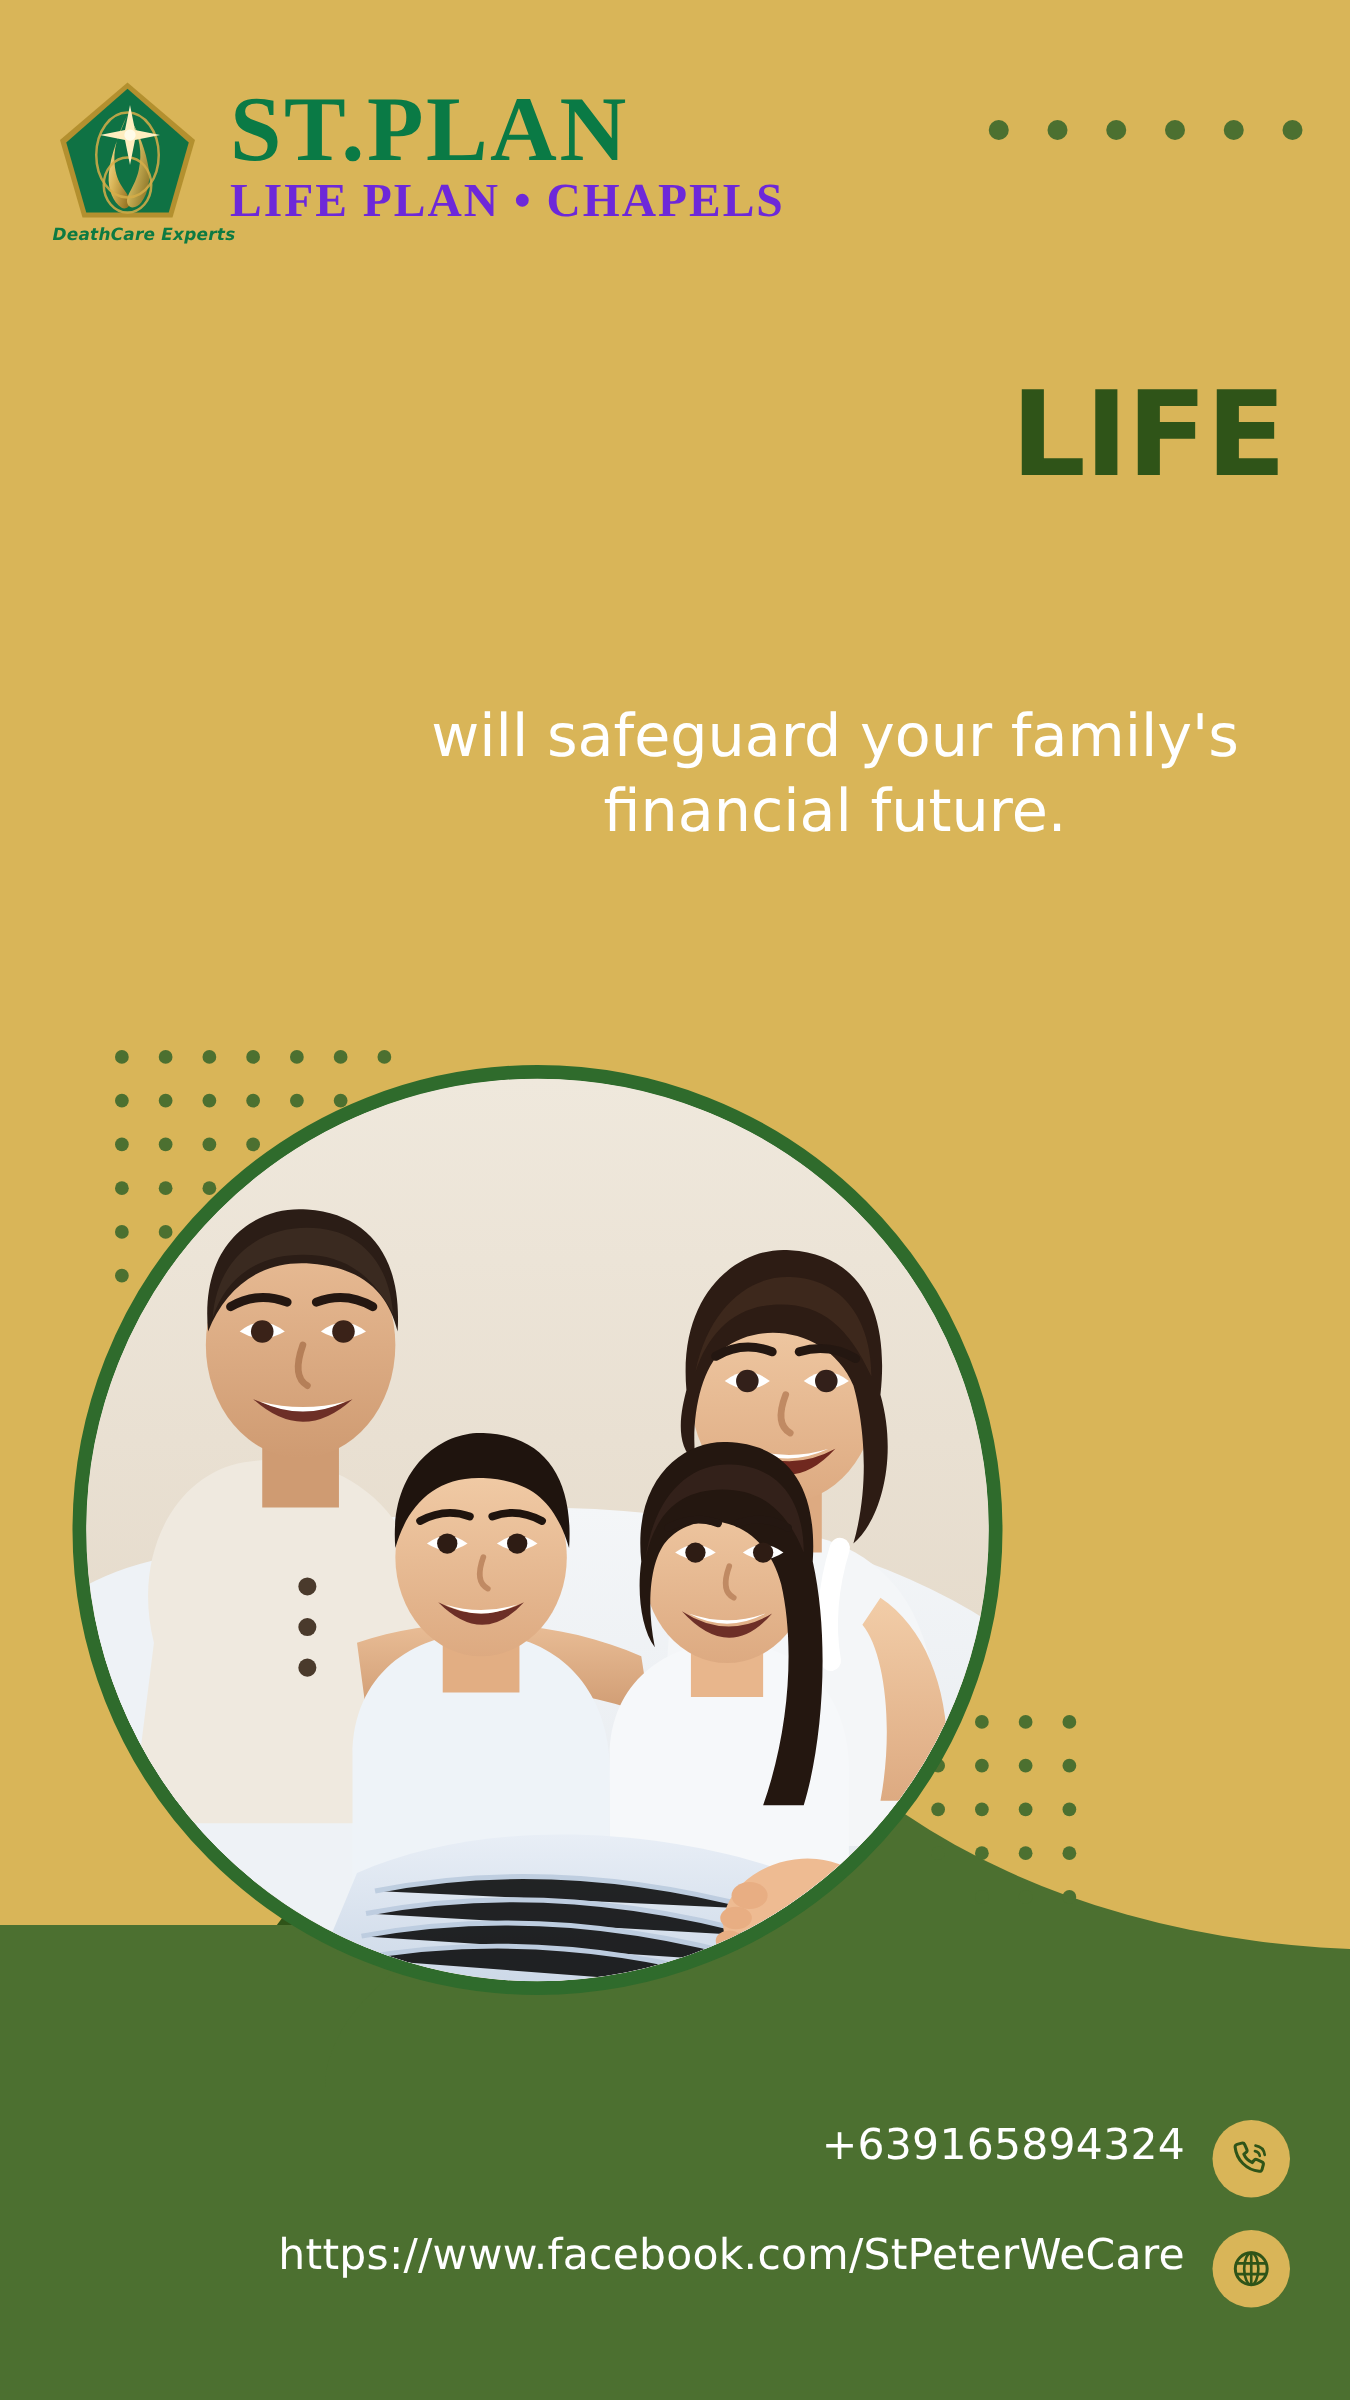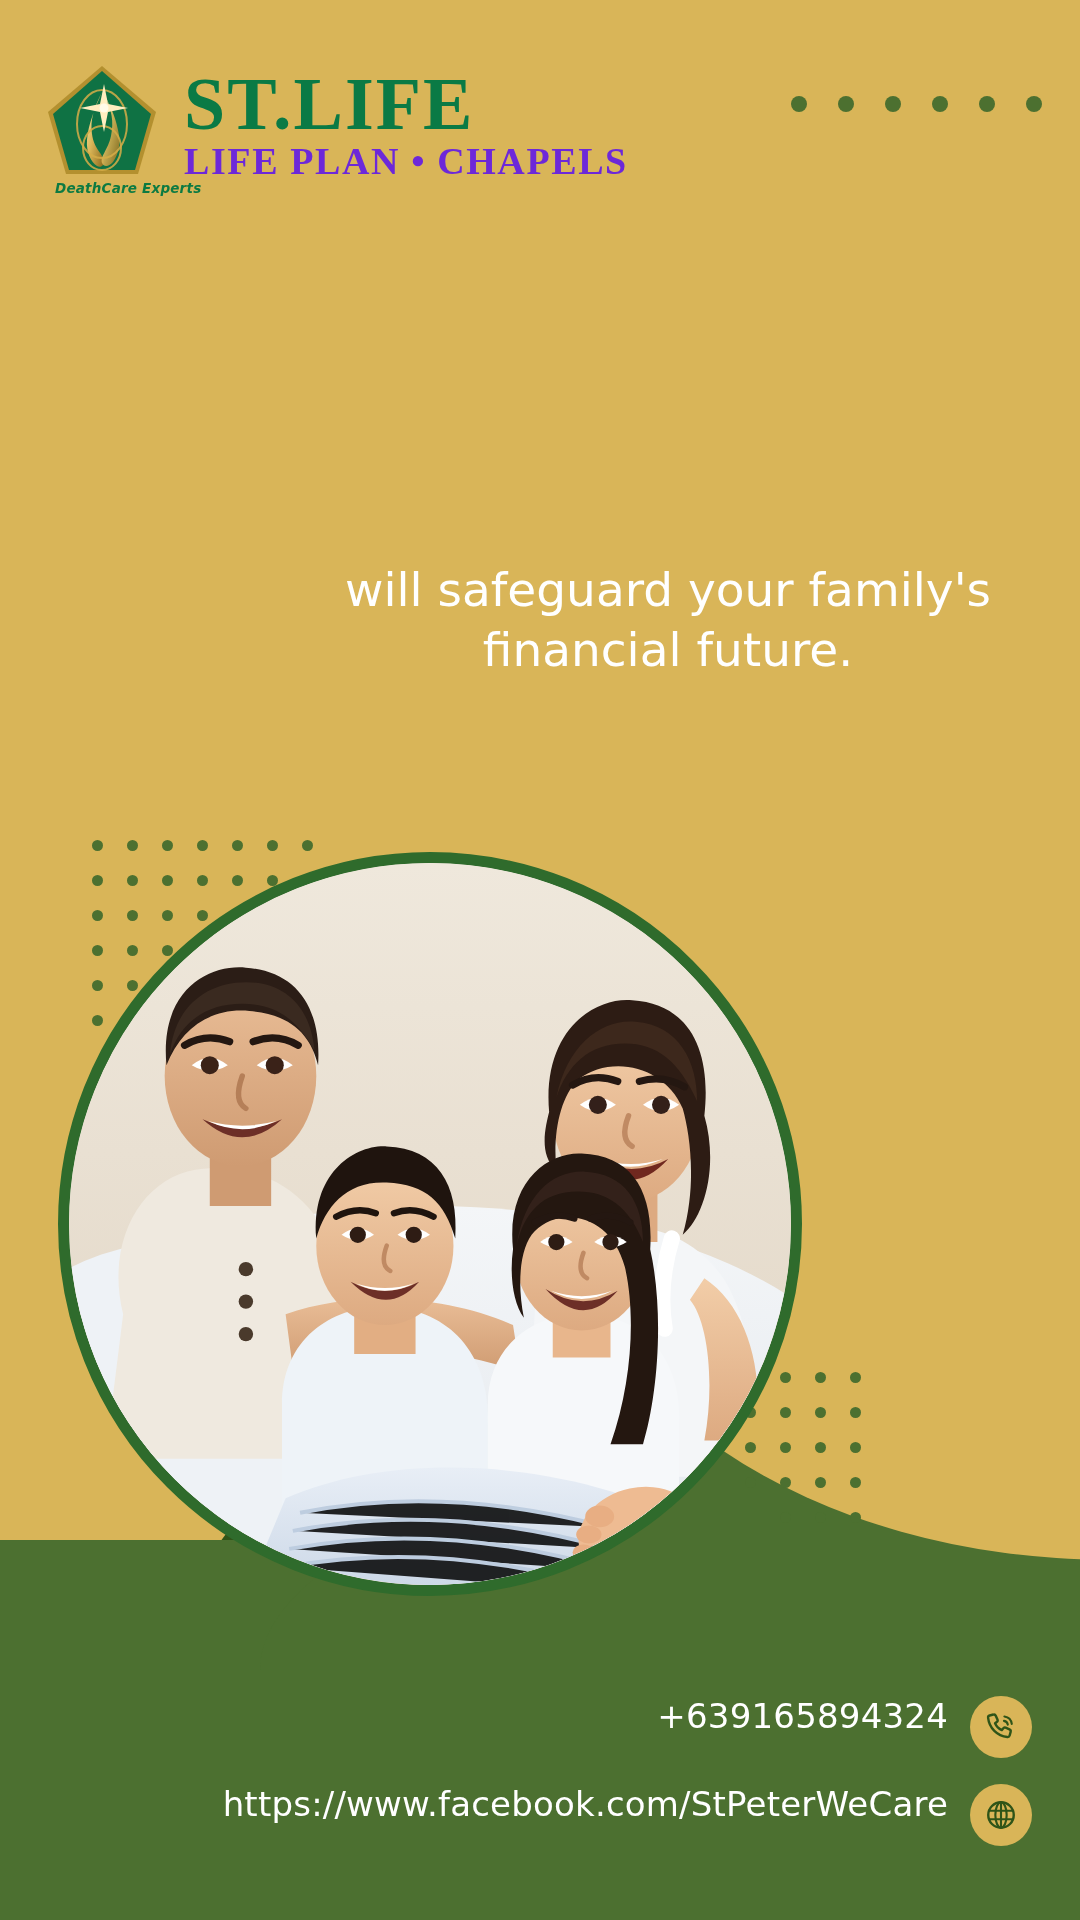--- a/index.html
+++ b/index.html
@@ -71,21 +71,21 @@
     z-index:8;
   }
   .logo-mark {
     position:relative;
     width:120px; height:140px;
     flex:0 0 auto;
   }
   .logo-mark svg { display:block; width:120px; height:122px; }
   .logo-tag {
     position:absolute;
-    left:13px; top:118px;
+    left:0; top:118px;
     width:120px;
     text-align:center;
     font-family:"DejaVu Sans", sans-serif;
     font-style:italic;
     font-weight:bold;
     font-size:13.5px;
     letter-spacing:.2px;
     color:#0d7a42;
     white-space:nowrap;
   }
@@ -276,35 +276,36 @@
 
         <ellipse cx="60" cy="62" rx="25" ry="34" fill="none" stroke="#d6ad48" stroke-width="2" opacity=".85"></ellipse>
         <ellipse cx="60" cy="86" rx="19" ry="22" fill="none" stroke="#d6ad48" stroke-width="2" opacity=".85"></ellipse>
 
         <path d="M62 22 L66 42 L86 46 L66 50 L62 70 L58 50 L38 46 L58 42 Z" fill="#ffeec0"></path>
         <circle cx="62" cy="46" r="4.5" fill="#fffbe8"></circle>
       </svg>
     </div>
     <div class="logo-tag">DeathCare Experts</div>
     <div class="logo-words">
-      <div class="brand-main">ST.LIFE</div>
+      <div class="brand-main">ST.PLAN</div>
       <div class="brand-sub">LIFE PLAN • CHAPELS</div>
     </div>
   </div>
 
   <div class="dot-row">
     <i></i>
     <i></i>
     <i></i>
     <i></i>
     <i></i>
     <i></i>
   </div>
 
   <div class="headline">
+    <span class="hl-line">LIFE</span>
   </div>
 
   <div class="subhead">
     <span>will safeguard your family's</span>
     <span>financial future.</span>
   </div>
 
   <div class="dot-grid left">
       <i></i>
       <i></i>

